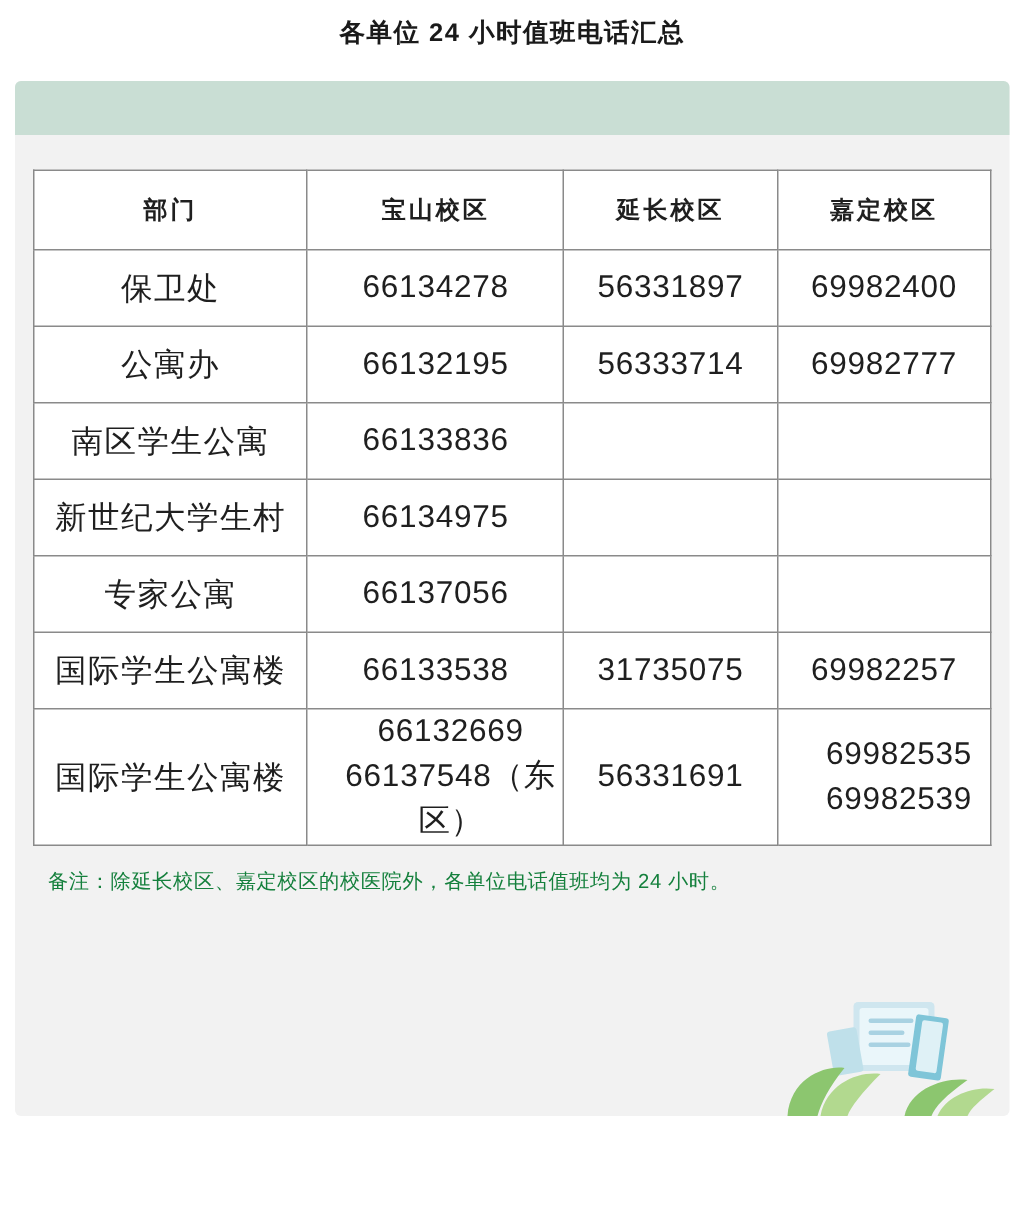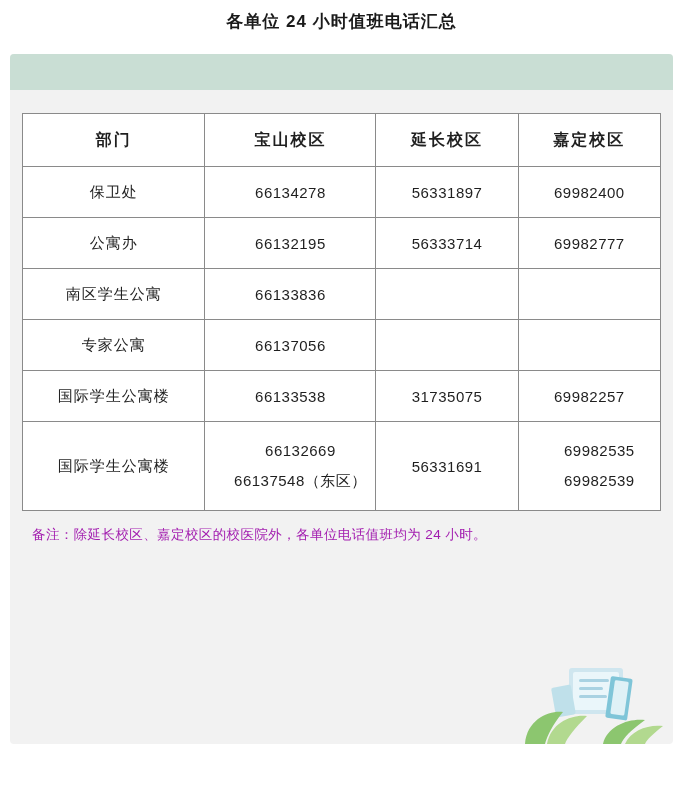--- a/index.html
+++ b/index.html
@@ -49,21 +49,21 @@
   table.phones {
     border-collapse: collapse;
     width: 100%;
     background: #ffffff;
     table-layout: fixed;
   }
   table.phones td, table.phones th {
     border: 1px solid #8a8a8a;
     text-align: center;
     vertical-align: middle;
-    font-size: 15px;
+    font-size: 21px;
     font-weight: normal;
     color: #1f1f1f;
     padding: 0;
     height: 50px;
     letter-spacing: 0.5px;
   }
   table.phones thead td {
     font-weight: bold;
     font-size: 16px;
     height: 52px;
@@ -76,21 +76,21 @@
     height: 88px;
   }
   .stack-line {
     display: block;
     line-height: 30px;
     padding-left: 20px;
   }
   .note {
     margin: 15px 20px 0 22px;
     font-size: 13.5px;
-    color: #a21caf;
+    color: #15803d;
     letter-spacing: 0.4px;
   }
   .deco {
     position: absolute;
     right: 6px;
     bottom: 0;
     width: 160px;
     height: 90px;
     pointer-events: none;
   }
@@ -134,20 +134,26 @@
           </tr>
           <tr>
             <td class="dept">公寓办</td>
             <td>66132195</td>
             <td>56333714</td>
             <td>69982777</td>
           </tr>
           <tr>
             <td class="dept">南区学生公寓</td>
             <td>66133836</td>
+            <td></td>
+            <td></td>
+          </tr>
+          <tr>
+            <td class="dept">新世纪大学生村</td>
+            <td>66134975</td>
             <td></td>
             <td></td>
           </tr>
           <tr>
             <td class="dept">专家公寓</td>
             <td>66137056</td>
             <td></td>
             <td></td>
           </tr>
           <tr>

